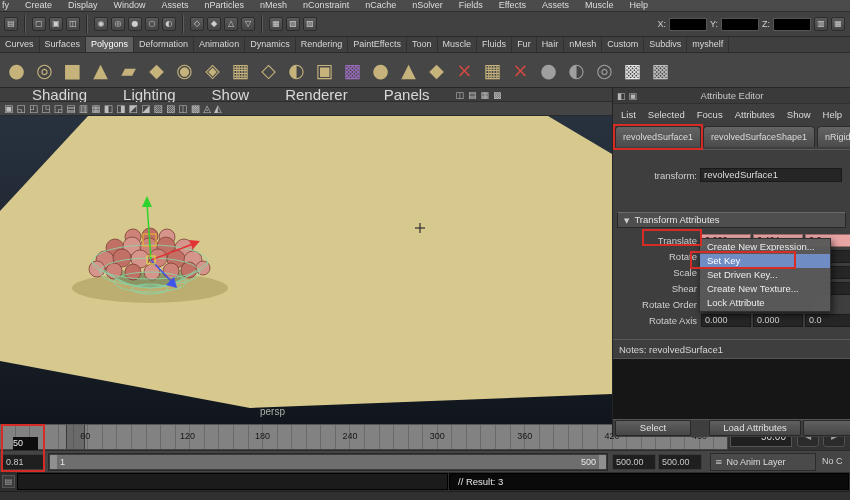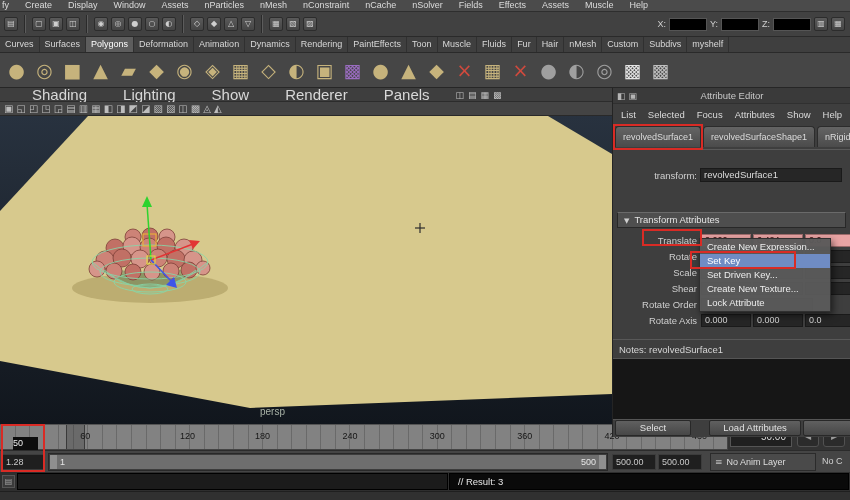--- a/index.html
+++ b/index.html
@@ -438,21 +438,21 @@
         <span class="tlabel" style="left: 691.88px;">480</span>
       </div>
     <div class="timefield">50.00</div>
     <div class="playbtns" id="play-buttons">
         <span class="pbtn">◀</span>
         <span class="pbtn">▶</span>
       </div>
   </div>
 
   <div class="range">
-    <div class="rstart">1.28</div>
+    <div class="rstart">0.81</div>
     <div class="rtrack">
       <div class="rhandle">
         <span class="rlabel">1</span>
         <span class="rlabel">500</span>
       </div>
     </div>
     <div class="rfield" style="left:612px;">500.00</div>
     <div class="rfield" style="left:658px;">500.00</div>
     <div class="animlayer">
       <span class="al-icon">≡</span>

